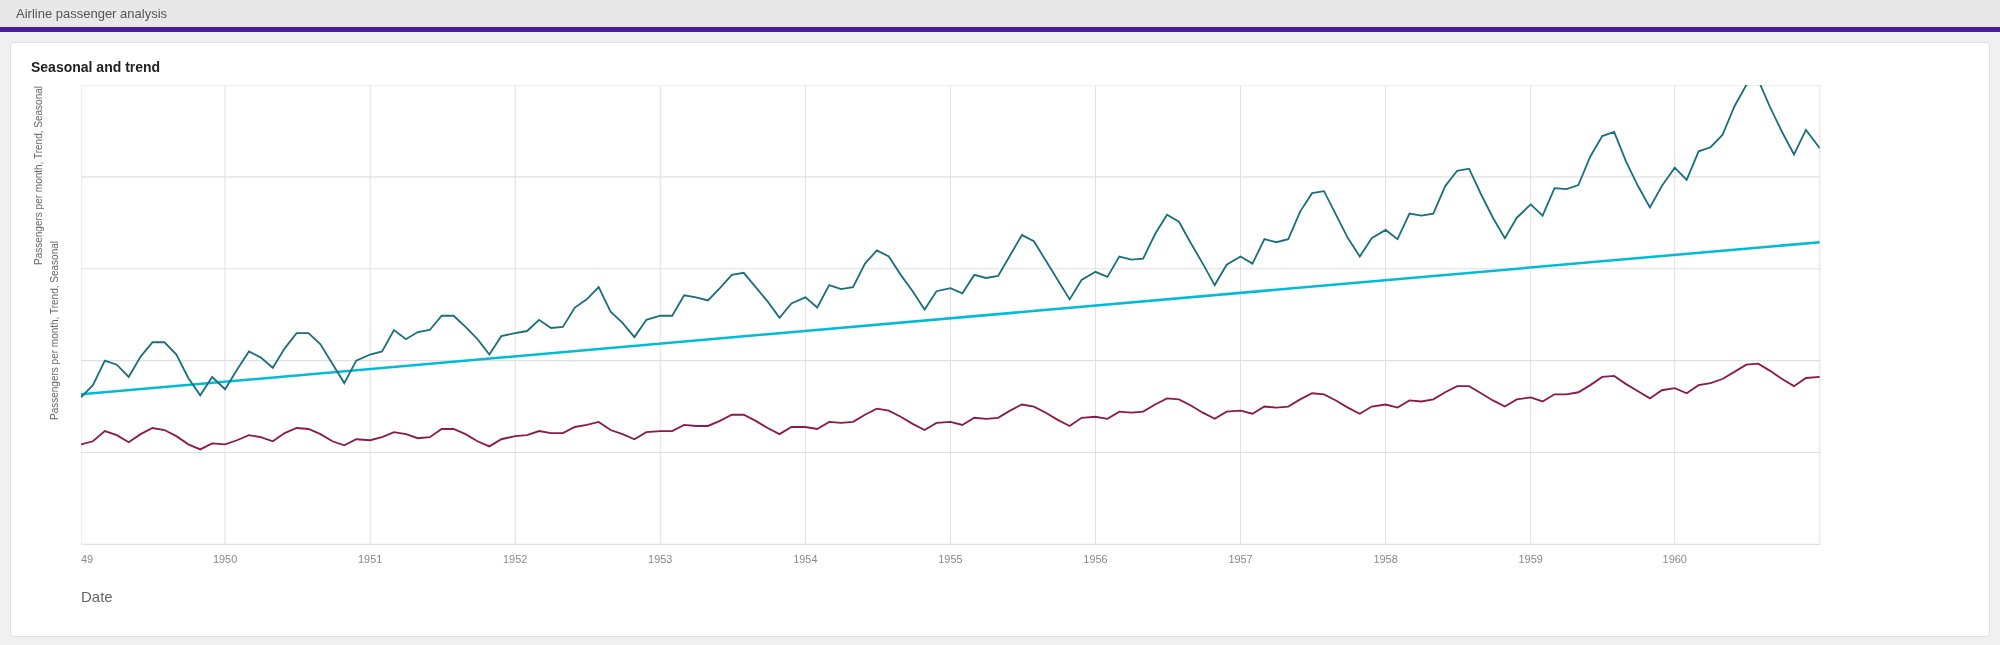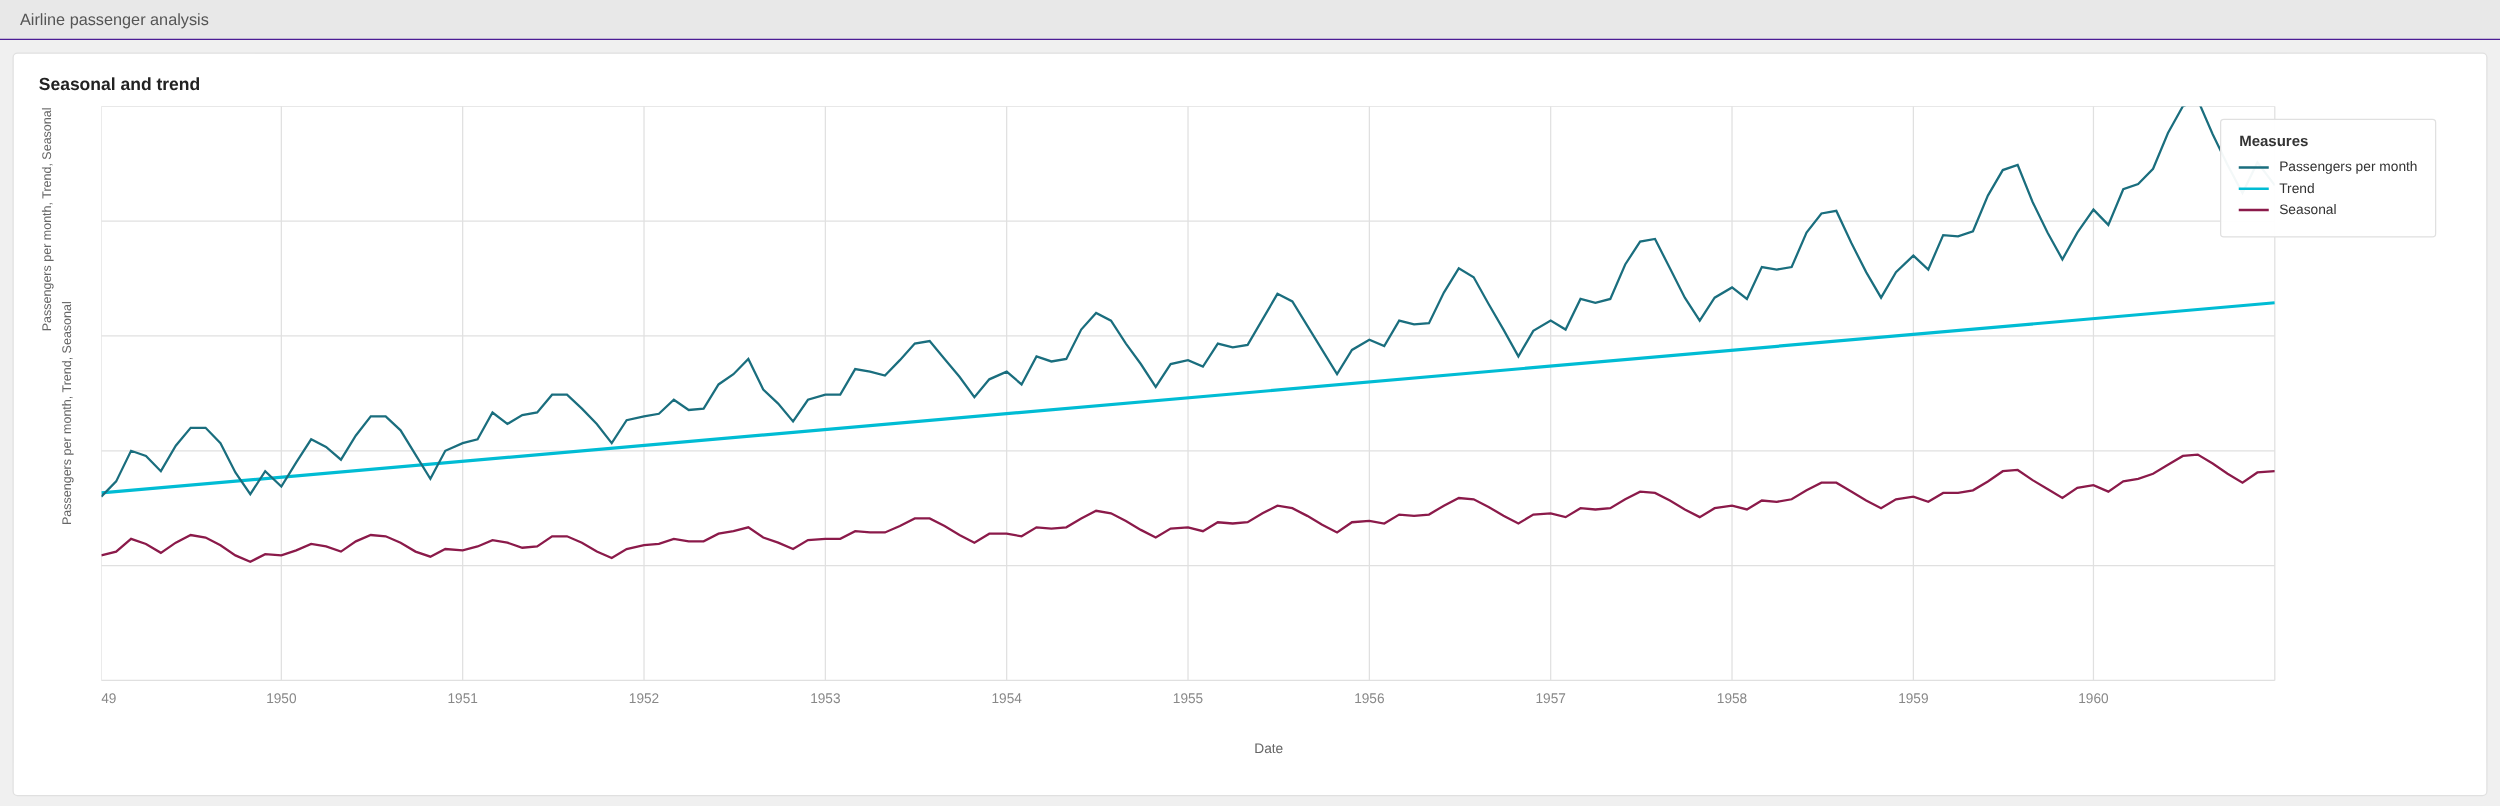--- a/index.html
+++ b/index.html
@@ -10,24 +10,24 @@
       color: #333;
       width: 2000px;
       height: 645px;
       overflow: hidden;
     }
     .app-title {
       background: #e8e8e8;
       padding: 8px 16px;
       font-size: 13px;
       color: #555;
-      border-bottom: 1px solid #4c1d95;
+      border-bottom: 5px solid #4c1d95;
       height: 32px;
       display: flex;
-      align-items: flex-start;
+      align-items: center;
     }
     .chart-container {
       background: #fff;
       margin: 10px;
       padding: 16px 20px 32px 20px;
       border-radius: 4px;
       border: 1px solid #e0e0e0;
       height: 595px;
       position: relative;
     }
@@ -438,34 +438,19 @@
           1736,287
           1750,286
         "></polyline>
 
     </svg>
 
     <div style="position:absolute;left:2px;top:180px;font-size:10px;color:#666;white-space:nowrap;transform:rotate(-90deg);transform-origin:0 0;width:1px;">
       <span>Passengers per month, Trend, Seasonal</span>
     </div>
 
-    <div style="position:absolute;bottom:0;left:50px;right:20px;text-align:center;font-size:11px;color:#666;">
+    <div style="position:absolute;bottom:0;left:50px;right:20px;font-size:15px;color:#666;">
       <span>Date</span>
     </div>
 
-    <div class="legend">
-      <div class="legend-title">Measures</div>
-      <div class="legend-item">
-        <div class="legend-line" style="background:#1a6e7e;height:2px;width:24px;margin-right:8px;flex-shrink:0;"></div>
-        <span>Passengers per month</span>
-      </div>
-      <div class="legend-item">
-        <div class="legend-line" style="background:#00bcd4;height:2px;width:24px;margin-right:8px;flex-shrink:0;"></div>
-        <span>Trend</span>
-      </div>
-      <div class="legend-item">
-        <div class="legend-line" style="background:#8b1a4a;height:2px;width:24px;margin-right:8px;flex-shrink:0;"></div>
-        <span>Seasonal</span>
-      </div>
-    </div>
 
   </div>
 </div>
 
 </body></html>

